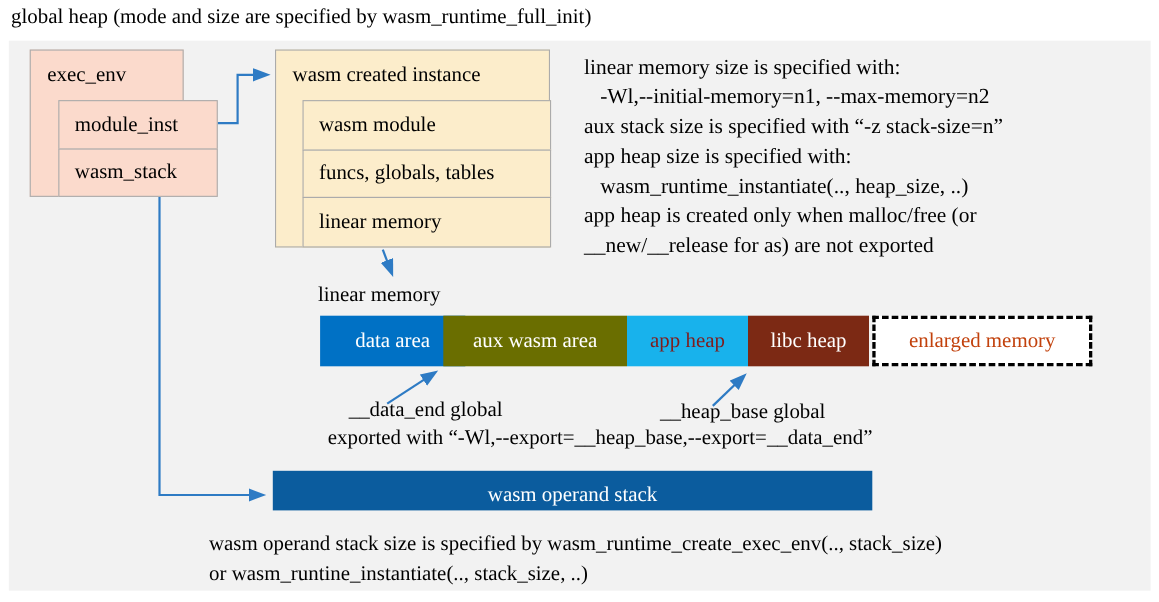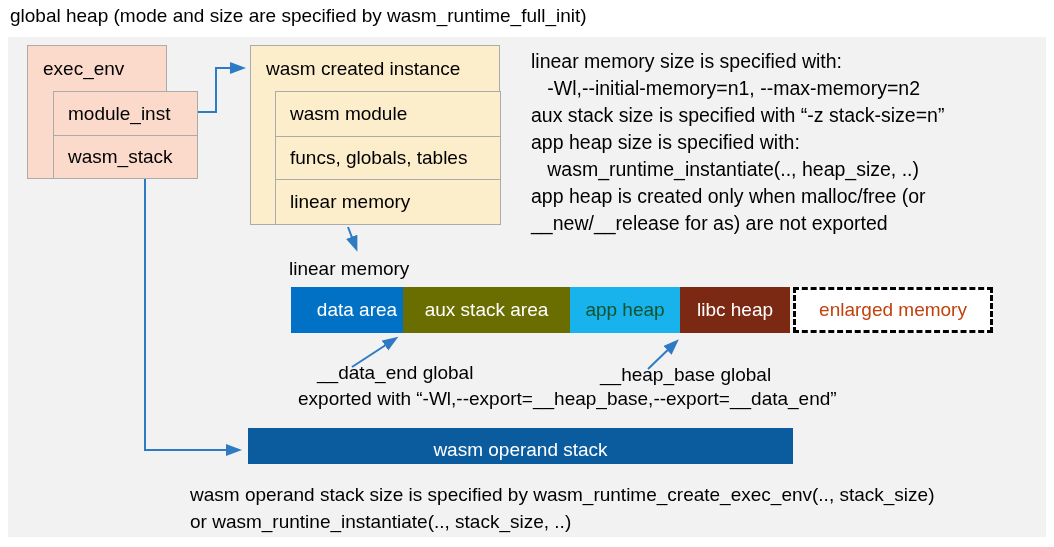--- a/index.html
+++ b/index.html
@@ -1,18 +1,18 @@
 <!DOCTYPE html>
 <html><head>
 <meta charset="utf-8">
 <style>
   html,body{margin:0;padding:0;background:#ffffff;}
   .stage{
     position:relative;width:1054px;height:547px;overflow:hidden;
-    font-family:Liberation Sans, sans-serif;color:#000;background:#fff;
+    font-family:Liberation Serif, serif;color:#000;background:#fff;
   }
   .page-title{
     position:absolute;left:10px;top:3px;font-size:19px;line-height:26px;color:#000;
   }
   .canvas{
     position:absolute;left:8px;top:37px;width:1038px;height:500px;background:#F2F2F2;
   }
   .arrow-layer{position:absolute;left:0;top:0;width:1038px;height:500px;pointer-events:none;}
   .box{position:absolute;box-sizing:border-box;border:1px solid #ABABAB;}
   .box .hdr{font-size:19px;padding-left:15px;}
@@ -82,22 +82,22 @@
       <div>aux stack size is specified with “-z stack-size=n”</div>
       <div>app heap size is specified with:</div>
       <div>   wasm_runtime_instantiate(.., heap_size, ..)</div>
       <div>app heap is created only when malloc/free (or</div>
       <div>__new/__release for as) are not exported</div>
     </div>
 
     <div class="lm-label">linear memory</div>
 
     <div class="seg" style="left: 283px; width: 132px; background: rgb(0, 113, 197); color: rgb(255, 255, 255);">data area</div>
-    <div class="seg" style="left: 395px; width: 167px; background: rgb(106, 110, 0); color: rgb(255, 255, 255);">aux stack area</div>
-    <div class="seg" style="left: 562px; width: 110px; background: rgb(24, 178, 236); color: #14532d;">app heap</div>
+    <div class="seg" style="left: 395px; width: 167px; background: rgb(106, 110, 0); color: rgb(255, 255, 255);">aux wasm area</div>
+    <div class="seg" style="left: 562px; width: 110px; background: rgb(24, 178, 236); color: #7f1d1d;">app heap</div>
     <div class="seg" style="left: 672px; width: 110px; background: rgb(124, 41, 20); color: rgb(255, 255, 255);">libc heap</div>
     <div class="seg seg-dashed" style="left: 785px; width: 200px; color: #c2410c;">enlarged memory</div>
 
     <div class="annot" style="left:309px;top:325px;">__data_end global</div>
     <div class="annot" style="left:592px;top:327px;">__heap_base global</div>
     <div class="annot" style="left:290px;top:351px;">exported with “-Wl,--export=__heap_base,--export=__data_end”</div>
 
     <div class="opstack" style="background: rgb(11, 92, 158);">wasm operand stack</div>
 
     <div class="notes-bottom">

